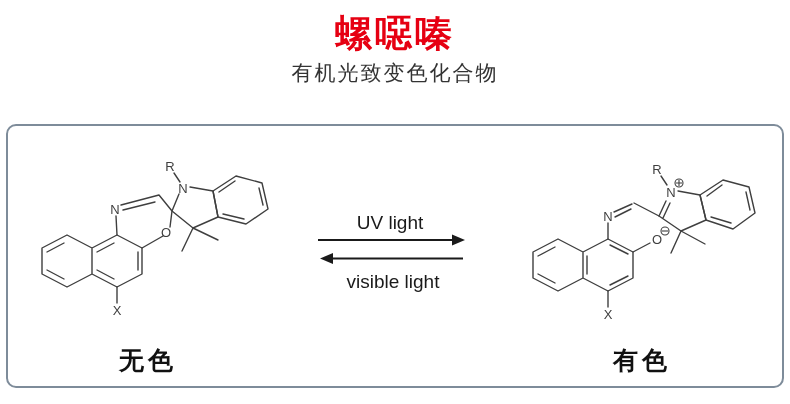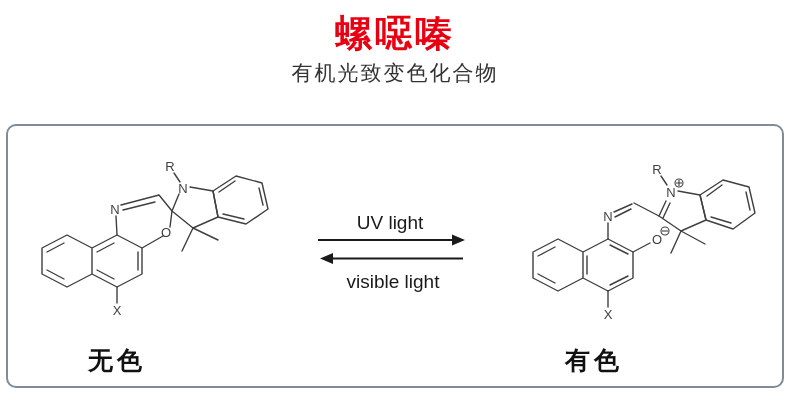--- a/index.html
+++ b/index.html
@@ -20,25 +20,25 @@
     border:2px solid #7e8c9a;border-radius:10px;box-sizing:border-box;background:#ffffff;
   }
   .struct{position:absolute;}
   .bond{stroke:#3f3f3f;stroke-width:1.4;fill:none;stroke-linecap:round;stroke-linejoin:round;}
   .atom{font-family:"Liberation Sans","DejaVu Sans",sans-serif;font-size:13px;fill:#3f3f3f;text-anchor:middle;}
   .charge{stroke:#3f3f3f;stroke-width:1.1;fill:none;}
   .arrowline{stroke:#1a1a1a;stroke-width:2;fill:none;}
   .arrowhead{fill:#1a1a1a;stroke:none;}
   .rxntext{font-family:"Liberation Sans","DejaVu Sans",sans-serif;font-size:19px;fill:#1a1a1a;text-anchor:middle;}
   .state-label{
-    position:absolute;top:344px;width:120px;
+    position:absolute;top:344px;width:120px;text-align:center;
     font-size:25px;font-weight:700;color:#111111;letter-spacing:4px;
   }
   .state-left{left:88px;}
-  .state-right{left:565px;}
+  .state-right{left:582px;}
 </style>
 </head>
 <body>
 
 <div class="page">
 
   <div class="title">螺噁嗪</div>
   <div class="subtitle">有机光致变色化合物</div>
 
   <div class="panel"></div>

